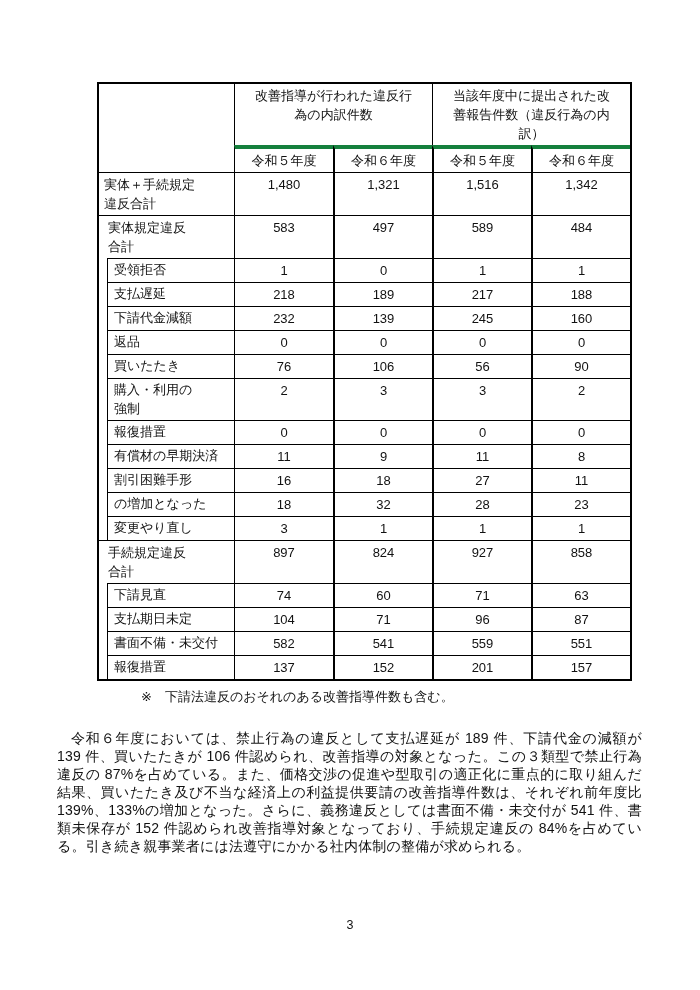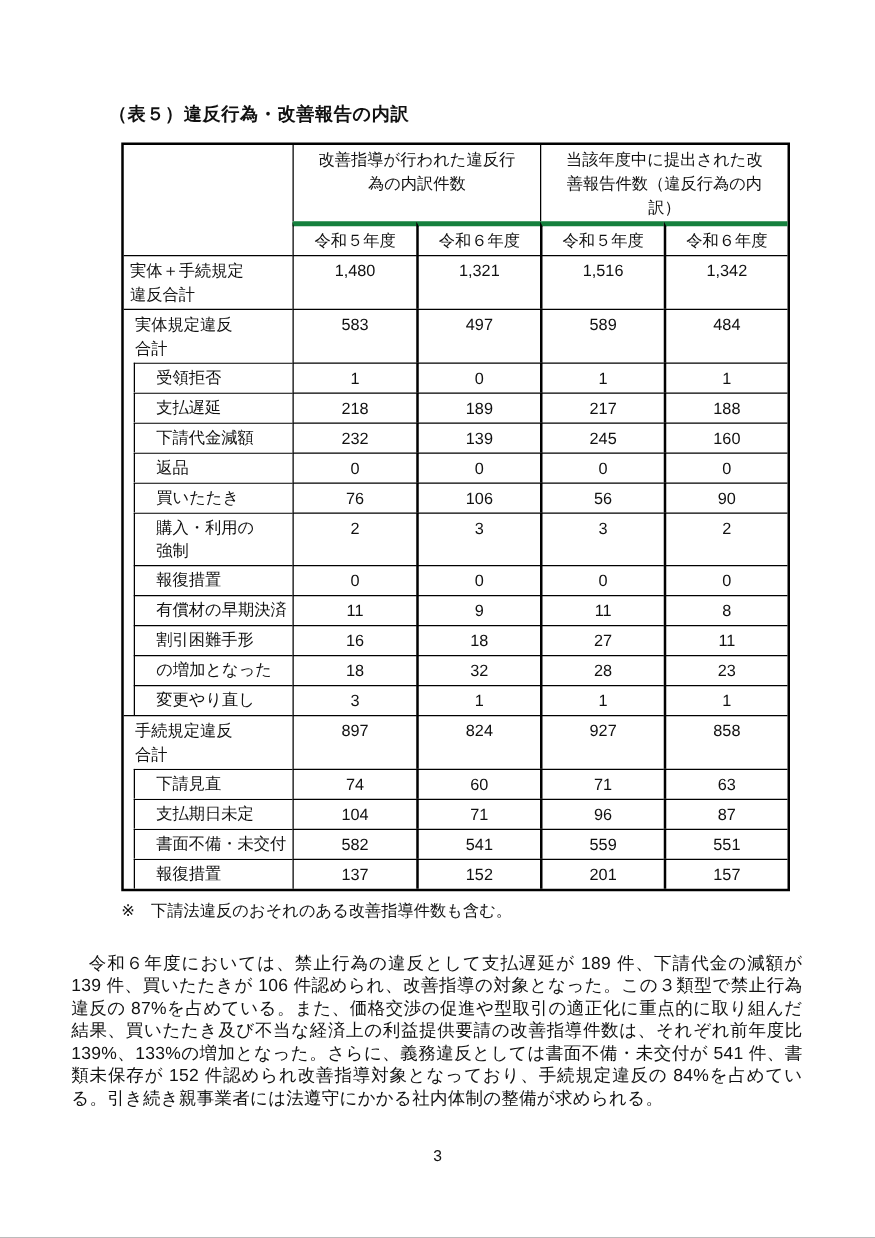--- a/index.html
+++ b/index.html
@@ -43,30 +43,30 @@
   th.yr.thick, td.num.thick { border-left: 2px solid #000; }
   th.corner { border: none; }
   td.num { text-align: center; height: 22px; }
   
   td.lbl { border-top: 1px solid #000; white-space: pre-line; }
   td.lbl.l0 { padding-left: 5px; }
   td.lbl.l1 { padding-left: 9px; }
   td.lbl.l2 {
     border-top: none;
     position: relative;
-    padding-left: 26px;
+    padding-left: 15px;
   }
   td.lbl.l2::before { 
     content:""; position:absolute; left:8px; top:0; bottom:0; width:1px; background:#000;
   }
   td.lbl.l2::after { 
     content:""; position:absolute; left:8px; top:0; right:0; height:1px; background:#000;
   }
   .footnote {
-    margin: 6px 0 0 40px;
+    margin: 6px 0 0 84px;
     font-size: 13px;
     line-height: 19px;
   }
   .body-par {
     margin-top: 23px;
     font-size: 14px;
     line-height: 18px;
     text-align: justify;
     text-indent: 1em;
     letter-spacing: 0.2px;
@@ -77,21 +77,20 @@
     top: 918px;
     text-align: center;
     font-size: 12.5px;
   }
 </style>
 </head>
 <body>
 
 <div class="page">
 
-  <div class="doc-title">（表５）違反行為・改善報告の内訳</div>
 
   <table class="vtable">
     <colgroup>
       <col style="width:135px">
         <col style="width:99px">
         <col style="width:99px">
         <col style="width:99px">
         <col style="width:99px">
     </colgroup>
     <thead>

